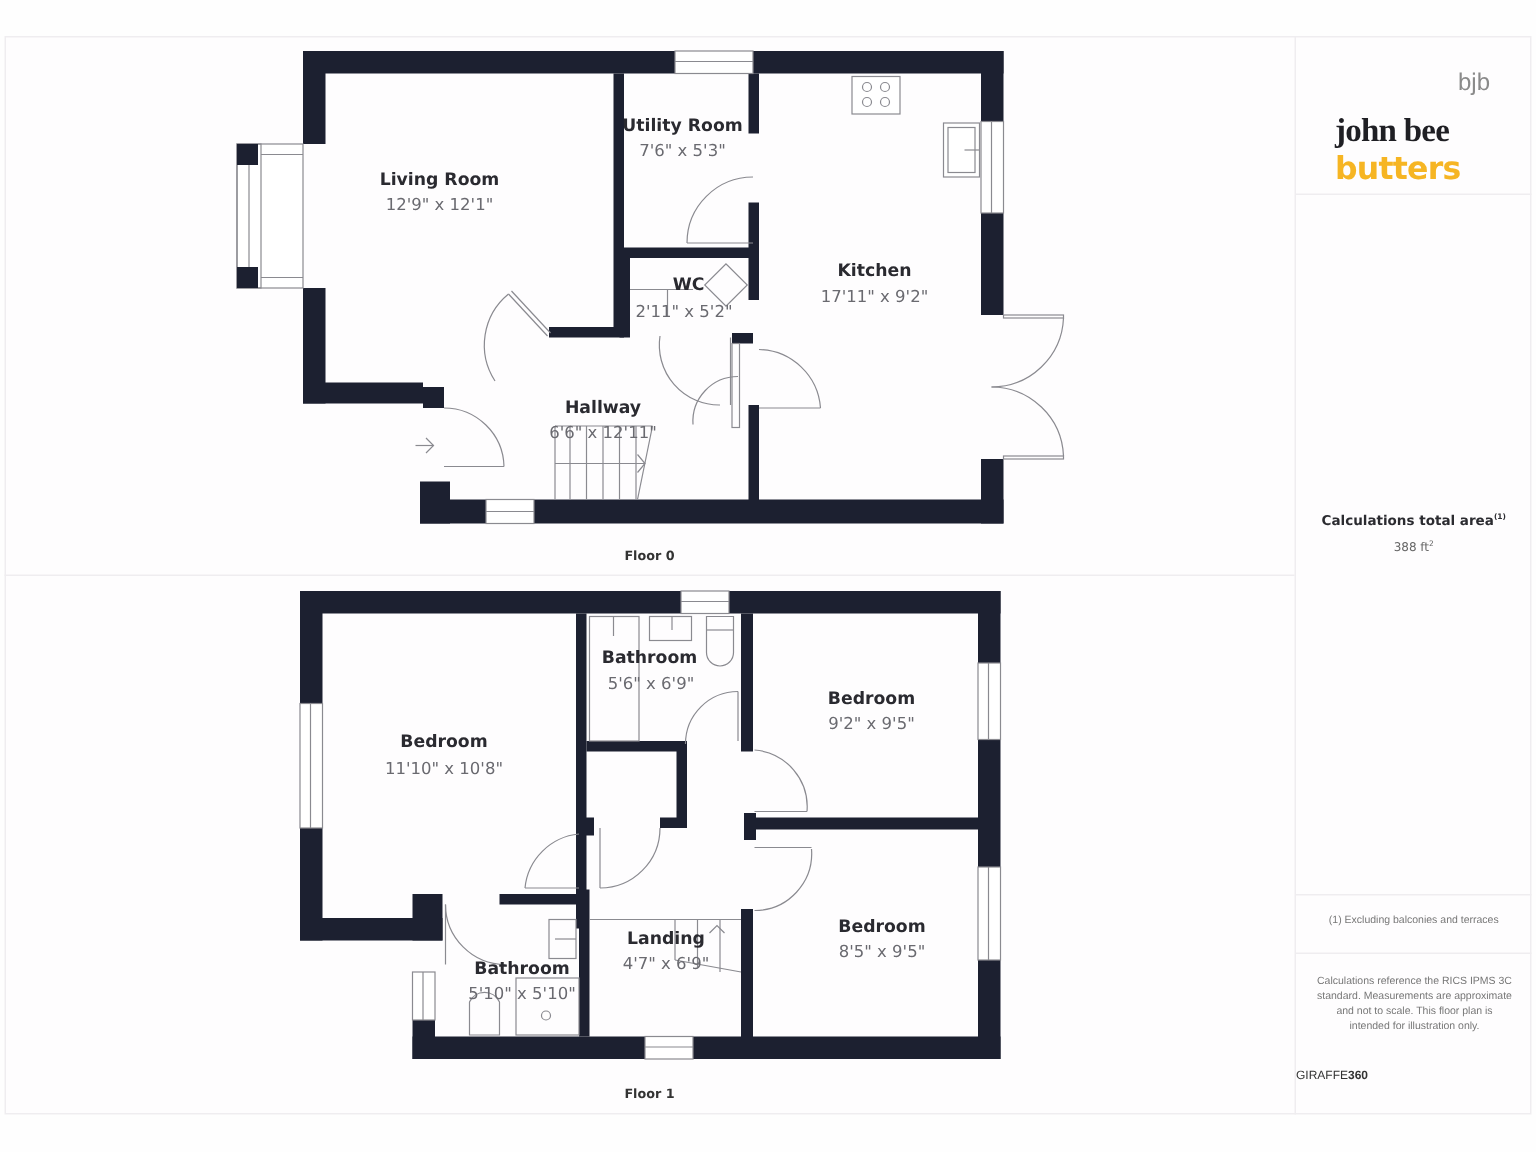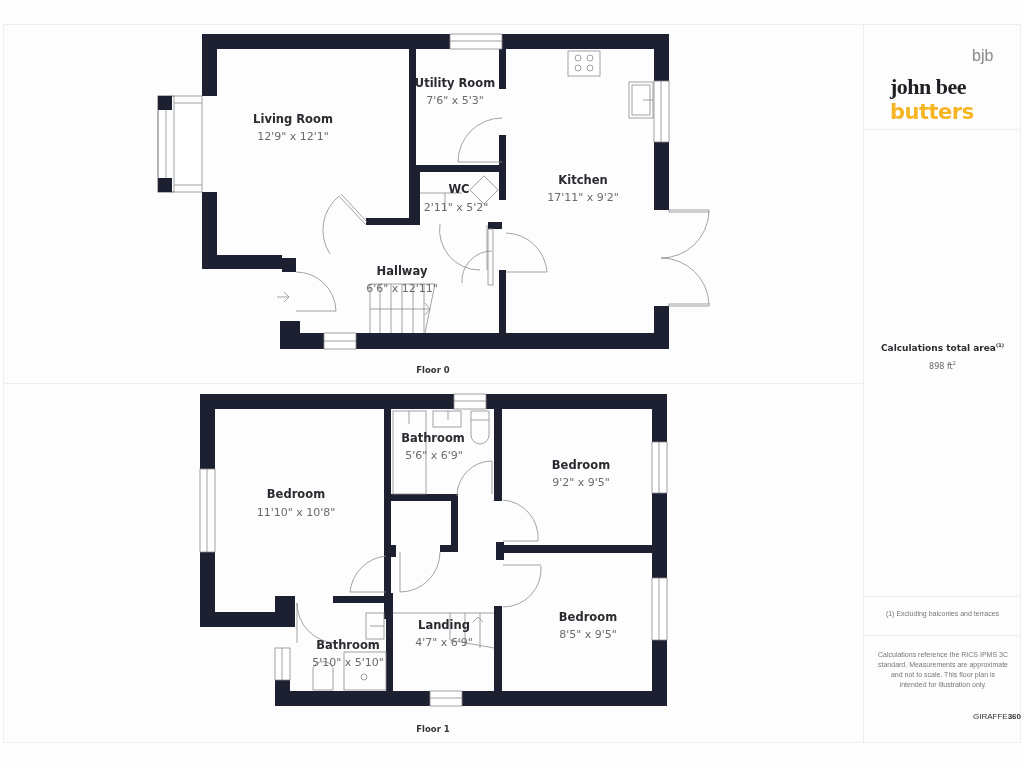--- a/index.html
+++ b/index.html
@@ -11,21 +11,21 @@
   .logo { position: absolute; left: 26px; top: 28px; width: 110px; height: 50px; }
   .logo-butters { position: absolute; left: 0; top: 0; font-family: "DejaVu Sans", sans-serif; font-size: 21px; font-weight: bold; color: #f6b523; letter-spacing: -0.5px; margin-top: 48px; }
   .logo-bjb { position: absolute; left: 82px; top: -5px; font-family: Liberation Sans, sans-serif; font-size: 16px; color: #8a8a8a; }
   .logo-john { position: absolute; left: 0; top: 22px; font-family: Liberation Serif, serif; font-size: 22px; font-weight: bold; color: #1f1f24; letter-spacing: -0.5px; }
   .area-title { position: absolute; left: 0; width: 100%; top: 318px; text-align: center; font-size: 9px; font-weight: bold; color: #2b2b30; }
   .area-title sup { font-size: 5px; }
   .area-value { position: absolute; left: 0; width: 100%; top: 336px; text-align: center; font-size: 8px; color: #666; }
   .area-value sup { font-size: 5px; }
   .footnote { position: absolute; left: 0; width: 100%; top: 586px; text-align: center; font-family: "Liberation Sans", sans-serif; font-size: 7px; color: #777; }
   .disclaimer { position: absolute; left: 14px; width: 130px; top: 626px; text-align: center; font-family: "Liberation Sans", sans-serif; font-size: 7px; line-height: 10px; color: #777; }
-  .brand { position: absolute; left: 0; width: 100%; top: 688px; text-align: right; font-family: "Liberation Sans", sans-serif; font-size: 8px; color: #333; }
+  .brand { position: absolute; left: 0; width: 100%; top: 688px; text-align: left; font-family: "Liberation Sans", sans-serif; font-size: 8px; color: #333; }
   .brand b { font-weight: bold; }
   svg.plan { position: absolute; left: 0; top: 0; }
   .room-name { font-family: "DejaVu Sans", sans-serif; font-size: 11.5px; font-weight: bold; fill: #2a2a30; text-anchor: middle; }
   .room-dim { font-family: "DejaVu Sans", sans-serif; font-size: 11px; fill: #6a6a70; text-anchor: middle; }
   .floor-label { font-family: "DejaVu Sans", sans-serif; font-size: 8.5px; font-weight: bold; fill: #333; text-anchor: middle; }
 </style>
 </head>
 <body>
 
 <div class="frame"></div>
@@ -262,21 +262,21 @@
   <div class="logo">
     <span class="logo-butters">butters</span>
     <span class="logo-bjb">bjb</span>
     <span class="logo-john">john bee</span>
   </div>
   <div class="sb-sep" style="top:105px;"></div>
   <div class="area-title">
     <span>Calculations total area</span><sup>(1)</sup>
   </div>
   <div class="area-value">
-    <span>898 ft</span><sup>2</sup>
+    <span>388 ft</span><sup>2</sup>
   </div>
   <div class="sb-sep" style="top:572px;"></div>
   <div class="footnote">(1) Excluding balconies and terraces</div>
   <div class="sb-sep" style="top:611px;"></div>
   <div class="disclaimer">Calculations reference the RICS IPMS 3C standard. Measurements are approximate and not to scale. This floor plan is intended for illustration only.</div>
   <div class="brand">
     <span>GIRAFFE</span><b>360</b>
   </div>
 </div>
 

